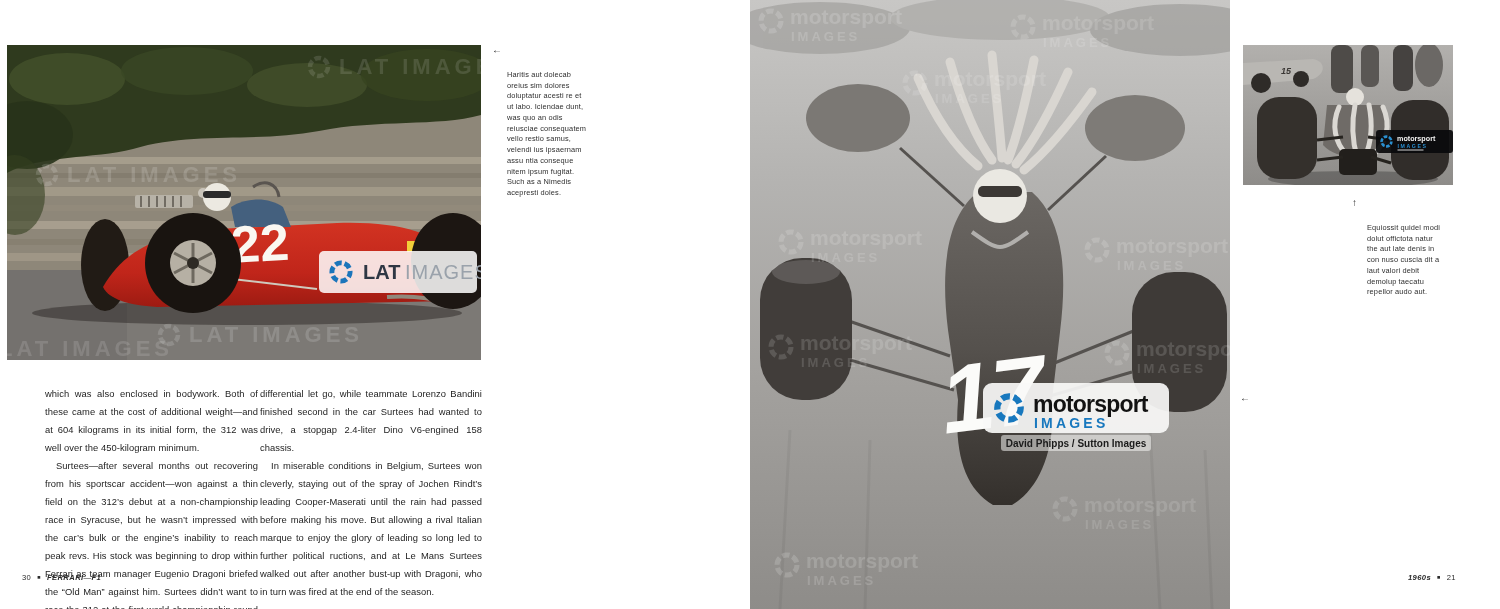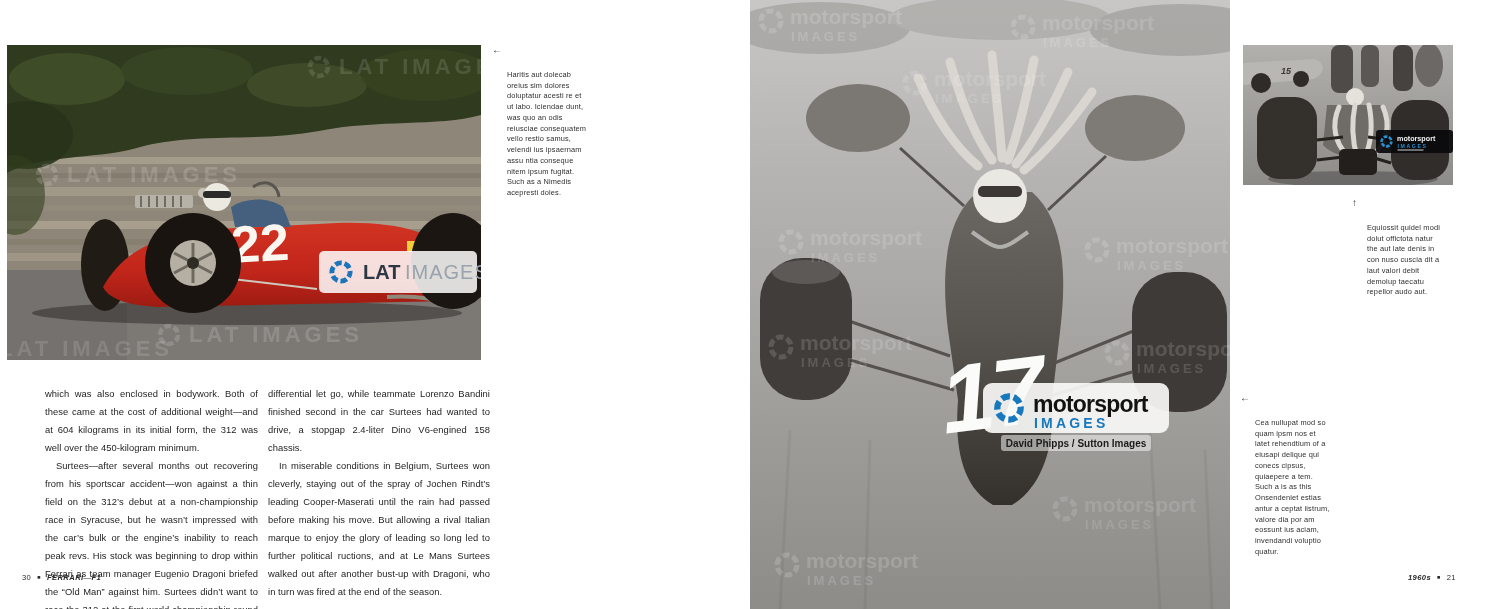--- a/index.html
+++ b/index.html
@@ -19,21 +19,21 @@
   .caption-left{left:492px;top:45px;width:112px;}
   .caption-topright{left:1352px;top:198px;width:104px;}
   .caption-bottomright{left:1240px;top:393px;width:107px;}
   .caption-bottomright p + p{text-indent:9px;}
 
   .col{position:absolute;top:385px;font-size:9.4px;line-height:18px;color:#1d1d1d;
        text-align:justify;letter-spacing:.05px;}
   .col p{margin:0;}
   .col p + p{text-indent:11px;}
   .col1{left:45px;width:213px;}
-  .col2{left:268px;width:222px;}
+  .col2{left:260px;width:222px;}
 
   .footer{position:absolute;top:573px;font-size:7.6px;color:#2a2a2a;letter-spacing:.4px;white-space:nowrap;}
   .footer-left{left:22px;}
   .footer-right{left:1346px;width:110px;text-align:right;}
   .footer .sq{font-size:5.5px;vertical-align:1px;margin:0 6px;}
   .footer .flabel{font-style:italic;font-weight:700;}
 </style>
 </head>
 <body>
 
@@ -281,20 +281,19 @@
     </g>
   </svg>
 
   <div class="caption caption-topright">
     <div class="cap-arrow">↑</div>
     <p>Equiossit quidel modi dolut offictota natur the aut late denis in con nuso cuscia dit a laut valori debit demolup taecatu repellor audo aut.</p>
   </div>
 
   <div class="caption caption-bottomright">
     <div class="cap-arrow">←</div>
-    <p>Cea nullupat mod so quam ipsm nos et latet rehendtium of a eiusapi delique qui conecs cipsus, quiaepere a tem. Such a is as this Onsendeniet estias antur a ceptat iistrum, valore dia por am eossunt ius aciam, invendandi voluptio quatur.</p>
   </div>
 
   <div class="footer footer-right">
     <span class="flabel">1960s</span><span class="sq">■</span><span class="pg">21</span>
   </div>
 
 </div>
 
 </body></html>

